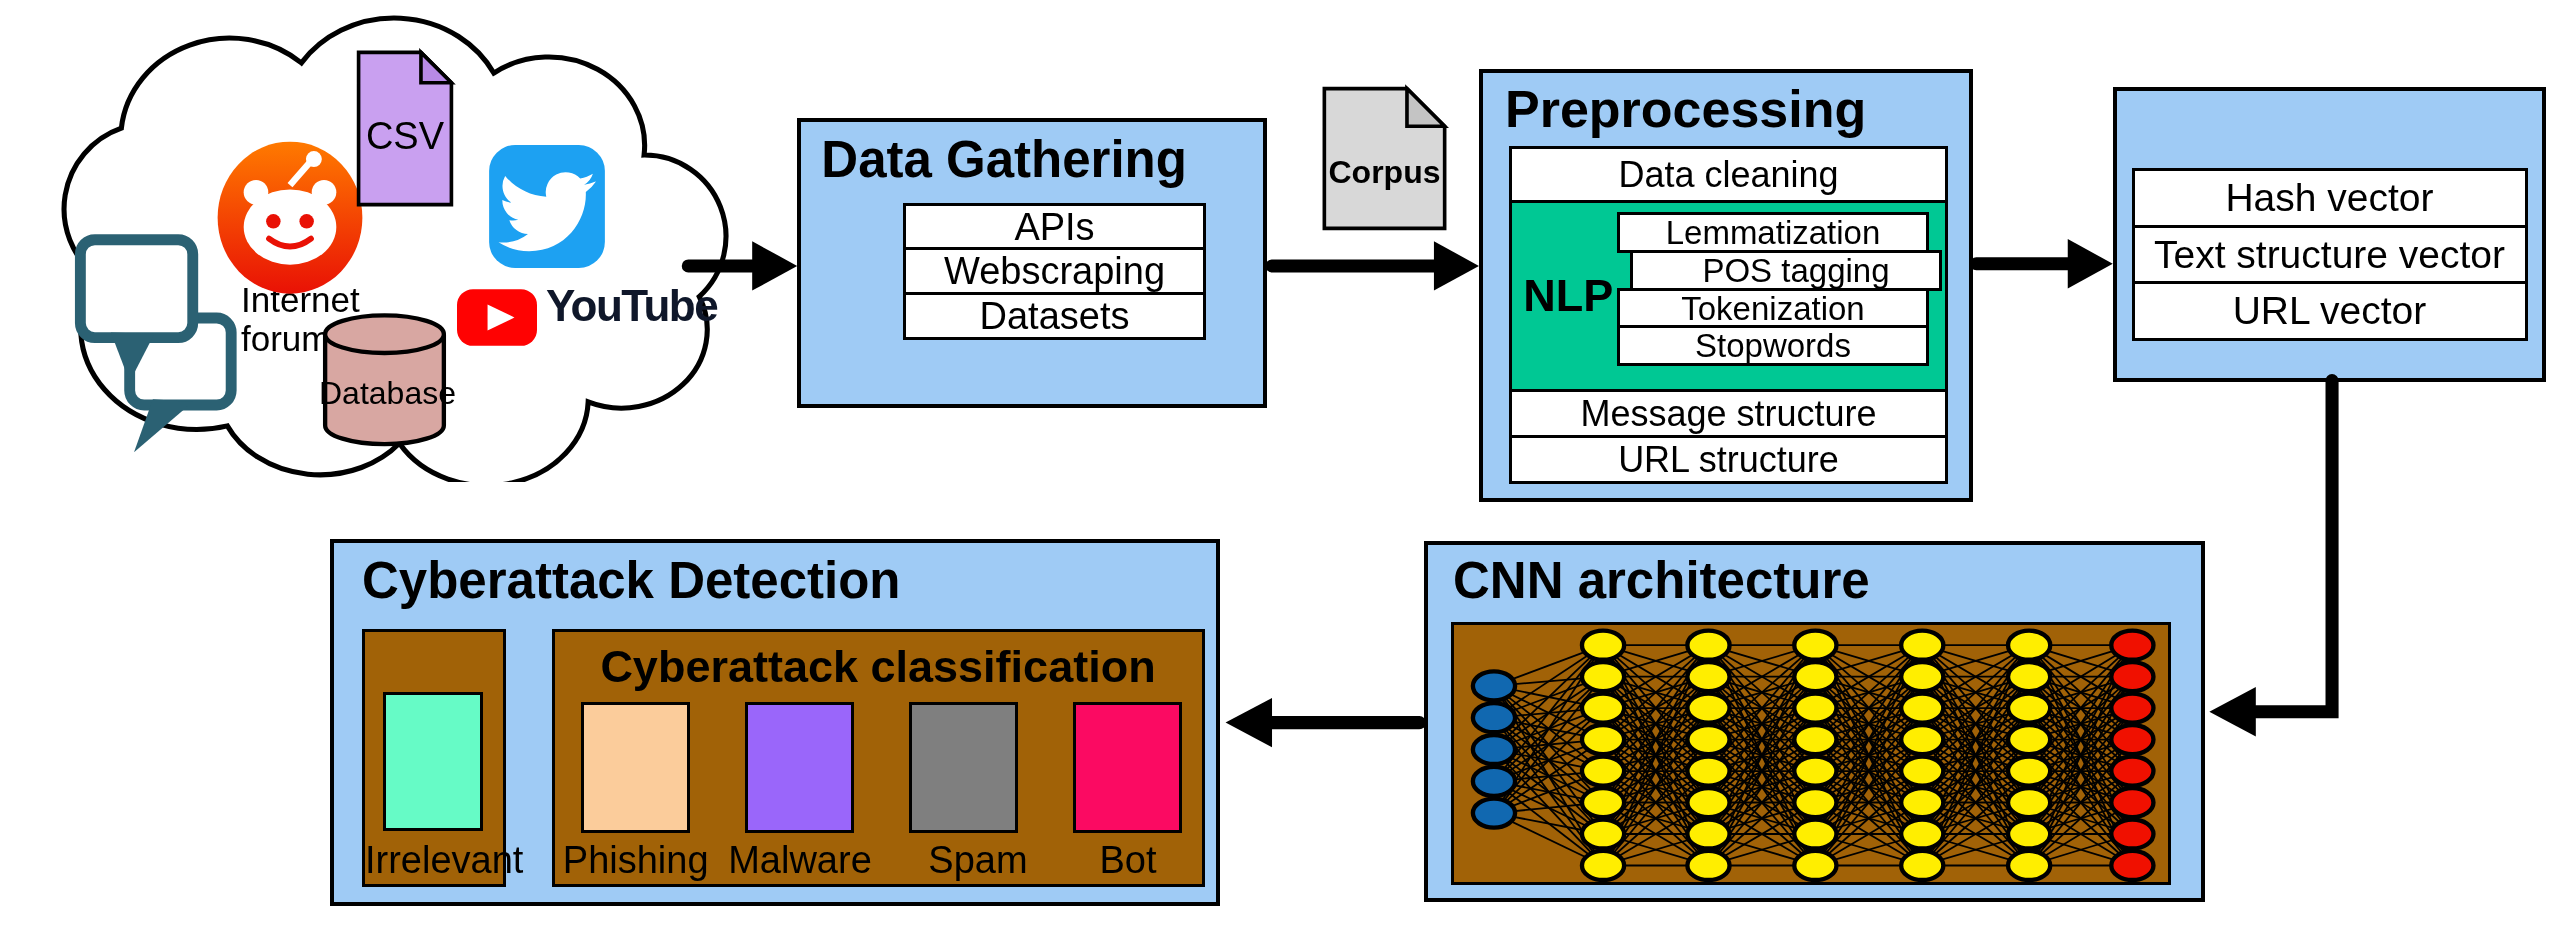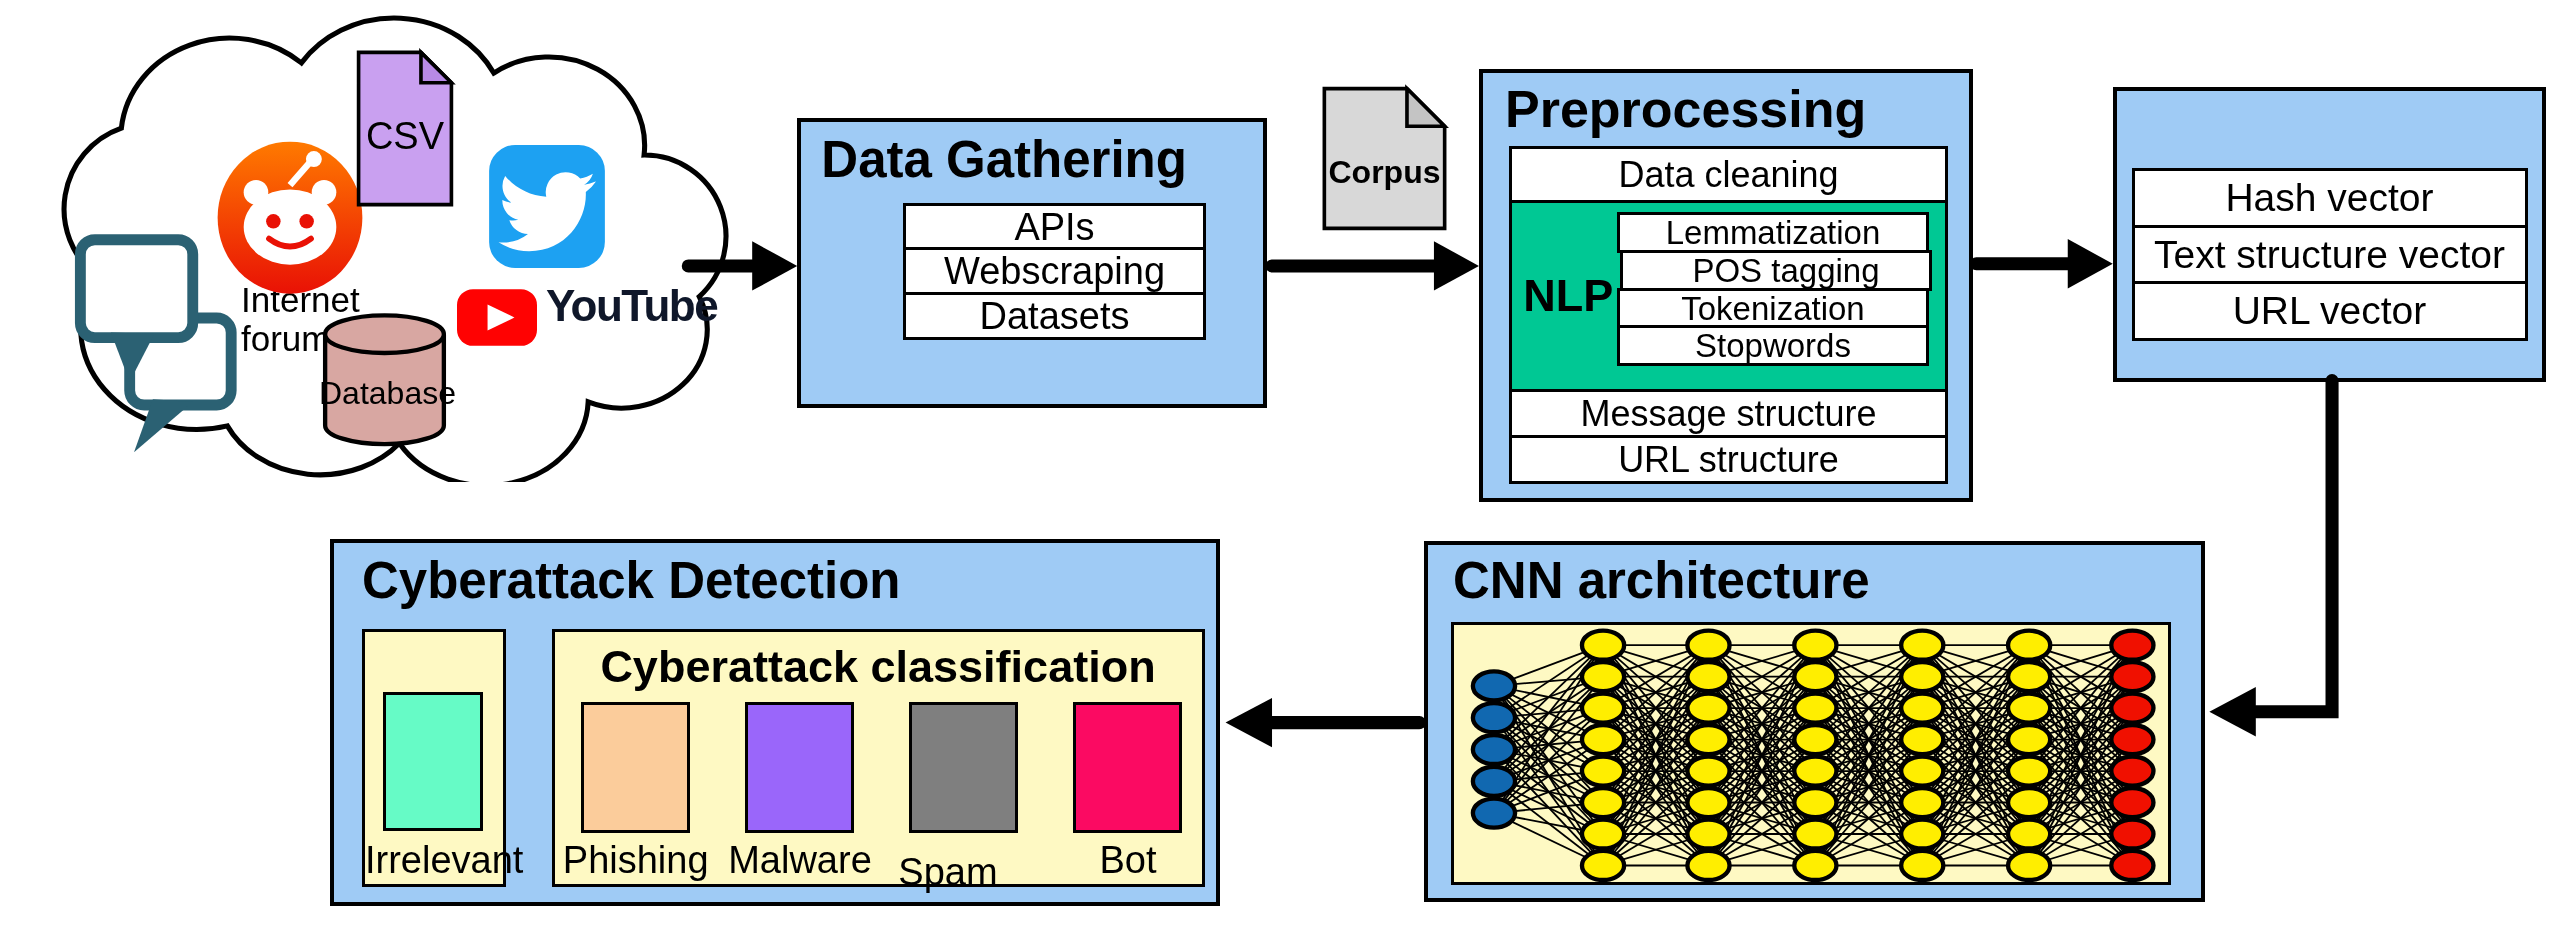--- a/index.html
+++ b/index.html
@@ -1,21 +1,21 @@
 <!DOCTYPE html>
 <html style="font-size:11.6px"><head>
 <meta charset="utf-8">
 <style>
   html,body{margin:0;padding:0;background:#ffffff;}
   .canvas{position:relative;width:2576px;height:929px;background:#ffffff;overflow:hidden;
           font-family:"Liberation Sans", sans-serif;color:#000;}
   .abs{position:absolute;}
   .panel{position:absolute;background:#9fcbf5;border:4.4px solid #000;box-sizing:border-box;}
   .panel-title{position:absolute;font-weight:700;font-size:51px;line-height:1;white-space:nowrap;}
-  .wbox{position:absolute;background:#fef9c3;border:3.6px solid #000;box-sizing:border-box;}
+  .wbox{position:absolute;background:#a16207;border:3.6px solid #000;box-sizing:border-box;}
   .row{position:absolute;background:#fff;border:3.6px solid #000;box-sizing:border-box;
        display:flex;align-items:center;justify-content:center;white-space:nowrap;}
   .greenbox{position:absolute;background:#00c894;border:3.6px solid #000;box-sizing:border-box;}
   .sq{position:absolute;border:3.6px solid #000;box-sizing:border-box;}
   .clabel{position:absolute;font-size:38px;line-height:1;text-align:center;white-space:nowrap;}
   .cloudtext{position:absolute;font-size:35px;line-height:1.12;}
   svg{display:block;}
   .arrows{position:absolute;left:0;top:0;pointer-events:none;}
 </style>
 </head>
@@ -100,21 +100,21 @@
   </svg>
   <div class="abs" style="left:1320px;top:154px;width:129px;text-align:center;font-size:32px;font-weight:700;">Corpus</div>
 
   <div class="panel" style="left:1479px;top:69px;width:494px;height:433px;">
     <div class="panel-title" style="left:22px;top:10.2px;font-size:52px;">Preprocessing</div>
     <div class="row" style="left:26px;top:73px;width:439px;height:58px;font-size:36px;">Data cleaning</div>
     <div class="greenbox" style="left:26px;top:127px;width:439px;height:192px;">
       <div class="abs" style="left:7.3px;top:0;width:98px;height:185px;display:flex;align-items:center;justify-content:center;font-size:45px;font-weight:700;">NLP</div>
       <div class="abs" style="left:105px;top:9.4px;width:312px;height:166px;">
         <div class="row" style="left:0;top:0;width:312px;height:41px;font-size:33px;">Lemmatization</div>
-        <div class="row" style="left:3px;top:38px;width:312px;height:41px;font-size:33px;padding-left:20px;">POS tagging</div>
+        <div class="row" style="left:13px;top:38px;width:312px;height:41px;font-size:33px;padding-left:20px;">POS tagging</div>
         <div class="row" style="left:0;top:76px;width:312px;height:41px;font-size:33px;">Tokenization</div>
         <div class="row" style="left:0;top:113px;width:312px;height:41px;font-size:33px;">Stopwords</div>
       </div>
     </div>
     <div class="row" style="left:26px;top:316px;width:439px;height:49px;font-size:36px;">Message structure</div>
     <div class="row" style="left:26px;top:362px;width:439px;height:49px;font-size:36px;">URL structure</div>
   </div>
 
   <div class="panel" style="left:2113px;top:87px;width:433px;height:295px;">
     <div class="abs" style="left:14.5px;top:77px;width:396px;height:174px;">
@@ -554,21 +554,21 @@
     </div>
 
     <div class="wbox" style="left:218px;top:86px;width:653px;height:258px;">
       <div class="abs" style="left:0;top:8.7px;width:646px;text-align:center;font-size:45px;font-weight:700;">Cyberattack classification</div>
       <div class="sq" style="left: 26px; top: 70px; width: 109px; height: 131px; background-color: rgb(251, 204, 155);"></div>
       <div class="sq" style="left: 190px; top: 70px; width: 109px; height: 131px; background-color: rgb(154, 102, 250);"></div>
       <div class="sq" style="left: 354px; top: 70px; width: 109px; height: 131px; background-color: rgb(127, 127, 127);"></div>
       <div class="sq" style="left: 518px; top: 70px; width: 109px; height: 131px; background-color: rgb(251, 10, 98);"></div>
       <div class="clabel" style="left:0.7px;top:209px;width:160px;">Phishing</div>
       <div class="clabel" style="left:165px;top:209px;width:160px;">Malware</div>
-      <div class="clabel" style="left:313px;top:209px;width:160px;margin-top:12px;">Spam</div>
+      <div class="clabel" style="left:343px;top:209px;width:160px;">Spam</div>
       <div class="clabel" style="left:493px;top:209px;width:160px;">Bot</div>
     </div>
   </div>
 
   <svg class="arrows" width="2576" height="929" viewBox="0 0 3548 1279">
     <g stroke="#000" stroke-width="18" fill="#000" stroke-linecap="round">
 
       <line x1="948" y1="366" x2="1036" y2="366"></line>
       <polygon points="1036,332 1098,366 1036,400" stroke="none"></polygon>
 

